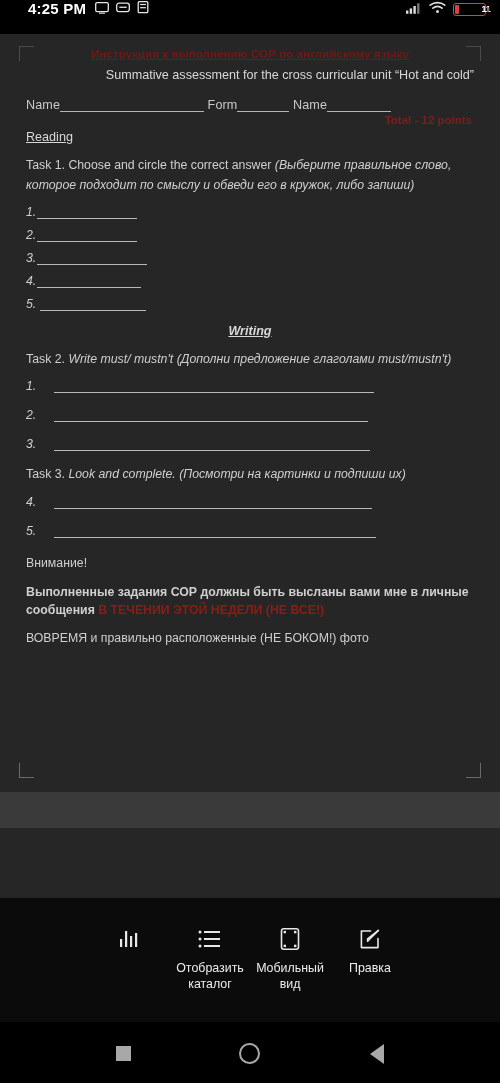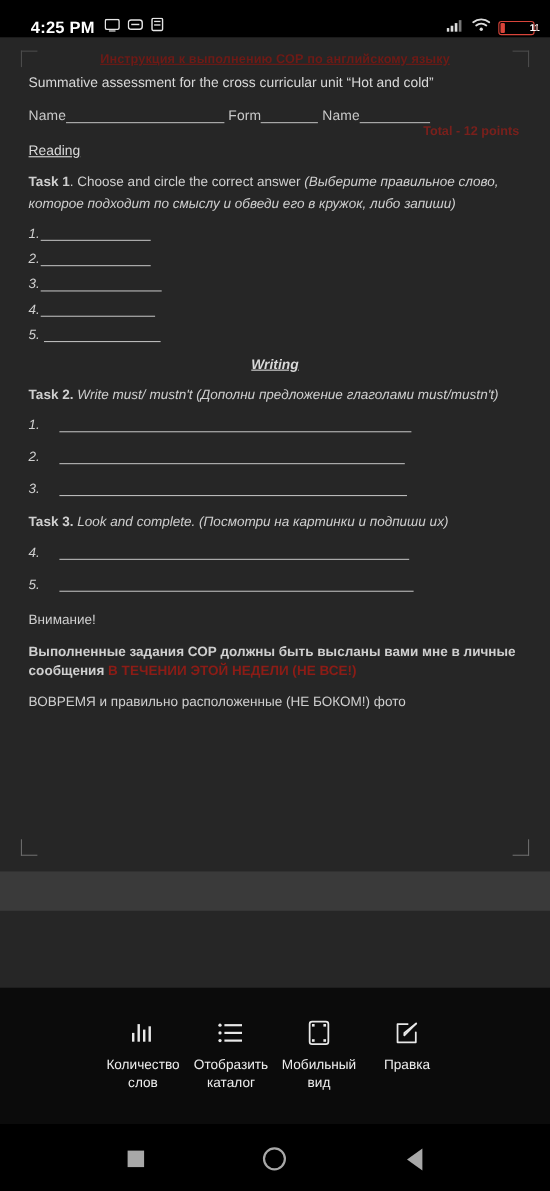--- a/index.html
+++ b/index.html
@@ -17,21 +17,21 @@
     width: 500px;
     height: 1083px;
     background: #000;
   }
 
   
   .statusbar {
     height: 34px;
     background: #000;
     display: flex;
-    align-items: flex-end;
+    align-items: flex-start;
     padding: 0 14px 0 28px;
     color: #ffffff;
   }
   .status-clock {
     font-size: 15px;
     font-weight: 600;
     letter-spacing: 0.2px;
     color: #fff;
   }
   .status-left-icons {
@@ -152,21 +152,21 @@
     color: #6e1a16;
     font-size: 11.5px;
     font-weight: 700;
     text-align: center;
     text-decoration: underline;
     letter-spacing: 0.1px;
     margin-bottom: 8px;
     white-space: nowrap;
   }
   .subtitle {
-    text-align: left;
+    text-align: right;
     color: #d9d9d9;
     font-size: 12.6px;
     margin-bottom: 16px;
   }
   .nameline {
     color: #c9c9c9;
     font-size: 12.6px;
     letter-spacing: 0.1px;
     margin-bottom: 2px;
   }
@@ -191,21 +191,21 @@
     margin-bottom: 12px;
   }
   .sect-head.italic { font-style: italic; font-weight: 700; text-align: center; }
 
   .task-p {
     color: #cfcfcf;
     font-size: 12.3px;
     line-height: 1.32;
     margin-bottom: 4px;
   }
-  .task-p .tlabel { font-weight: 700; font-style: normal; }
+  .task-p .tlabel { font-weight: 400; font-style: normal; }
   .task-p .eng { font-style: normal; }
   .task-p .ru { font-style: italic; }
   .task-p.allital { font-style: italic; }
   .task-p.sp { line-height: 1.62; margin-bottom: 9px; }
 
   .ansrow {
     display: flex;
     align-items: flex-end;
     font-size: 12.3px;
     color: #cfcfcf;
@@ -438,21 +438,20 @@
 
     <div class="tool">
       <span class="ticon">
         <svg width="26" height="22" viewBox="0 0 26 22">
           <rect x="3" y="11" width="2.2" height="8" fill="#e8e8e8"></rect>
           <rect x="8" y="3" width="2.2" height="16" fill="#e8e8e8"></rect>
           <rect x="13" y="8" width="2.2" height="11" fill="#e8e8e8"></rect>
           <rect x="18" y="5" width="2.2" height="14" fill="#e8e8e8"></rect>
         </svg>
       </span>
-      <span class="tlbl">Количество слов</span>
     </div>
 
     <div class="tool">
       <span class="ticon">
         <svg width="26" height="20" viewBox="0 0 26 20">
           <circle cx="3" cy="3" r="1.5" fill="#e8e8e8"></circle>
             <rect x="7" y="2" width="16" height="2" fill="#e8e8e8"></rect>
           <circle cx="3" cy="10" r="1.5" fill="#e8e8e8"></circle>
             <rect x="7" y="9" width="16" height="2" fill="#e8e8e8"></rect>
           <circle cx="3" cy="17" r="1.5" fill="#e8e8e8"></circle>

